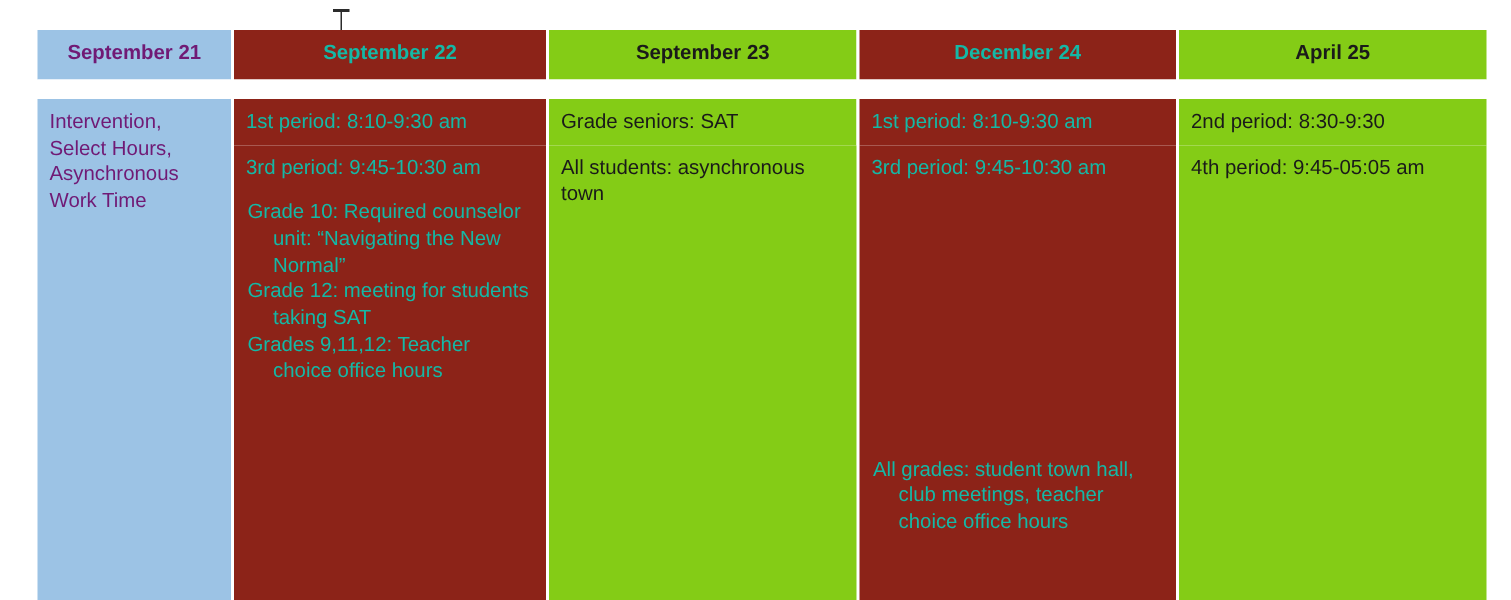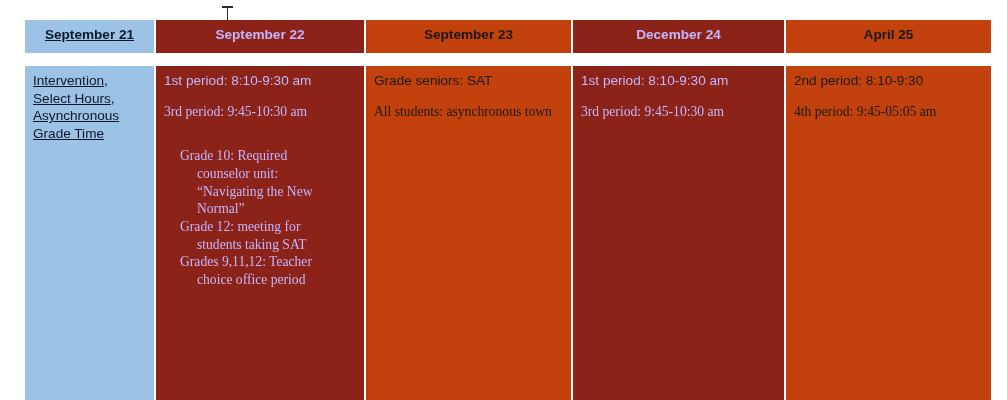--- a/index.html
+++ b/index.html
@@ -55,35 +55,35 @@
     box-sizing: border-box;
   }
 
   th.hdr {
     font-weight: bold;
     height: 33px;
     padding-top: 8px;
   }
 
   
-  .blue  { background: #9CC3E5; color: #0f172a; text-decoration: underline; }
-  .red   { background: #8C2318; color: #c4b5fd; }
-  .gold  { background: #c2410c; color: #1a1a1a; }
-
-  
-  .sep-top-white { border-top: 1.5px solid #ffffff; font-family: Liberation Serif, serif; }
+  .blue  { background: #9CC3E5; color: #701a75; }
+  .red   { background: #8C2318; color: #14b8a6; }
+  .gold  { background: #84cc16; color: #1a1a1a; }
+
+  
+  .sep-top-white { border-top: 1.5px solid #ffffff; }
   .sep-top-none  { border-top: 0; }
 
   
   col.gap { width: 2px; }
   td.gap, th.gap { background: #ffffff; padding: 0; }
 
   
   .hang {
-    margin: 16px;
+    margin: 1px;
     padding: 0;
     list-style: none;
   }
   .hang li {
     padding-left: 17px;
     text-indent: -17px;
     margin: 0;
   }
   .blockgap { height: 11px; }
   .tight { margin: 0; }
@@ -134,69 +134,72 @@
     <td class="gap"></td>
     <td class="gap"></td>
   </tr>
 
   <tr>
 
     <td class="blue" rowspan="6">
       <div>Intervention,</div>
       <div>Select Hours,</div>
       <div>Asynchronous</div>
-      <div>Grade Time</div>
+      <div>Work Time</div>
     </td>
     <td class="gap" rowspan="6"></td>
 
     <td class="red" style="height:30px">
       <div>1st period: 8:10-9:30 am</div>
     </td>
     <td class="gap" rowspan="6"></td>
 
     <td class="gold">
       <div>Grade seniors: SAT</div>
     </td>
     <td class="gap" rowspan="6"></td>
 
     <td class="red">
       <div>1st period: 8:10-9:30 am</div>
     </td>
     <td class="gap" rowspan="6"></td>
 
     <td class="gold">
-      <div>2nd period: 8:10-9:30</div>
+      <div>2nd period: 8:30-9:30</div>
     </td>
   </tr>
 
   <tr>
     <td class="red sep-top-white" style="height:195px">
       <div class="tight">3rd period: 9:45-10:30 am</div>
       <div class="blockgap"></div>
       <ul class="hang">
         <li>Grade 10: Required counselor unit: “Navigating the New Normal”</li>
         <li>Grade 12: meeting for students taking SAT</li>
-        <li>Grades 9,11,12: Teacher choice office period</li>
+        <li>Grades 9,11,12: Teacher choice office hours</li>
       </ul>
     </td>
 
     <td class="gold sep-top-white" rowspan="5">
       <div>All students: asynchronous town</div>
     </td>
 
     <td class="red sep-top-white">
       <div>3rd period: 9:45-10:30 am</div>
     </td>
 
     <td class="gold sep-top-white" rowspan="3">
       <div>4th period: 9:45-05:05 am</div>
     </td>
   </tr>
 
   <tr>
     <td class="red sep-top-none" style="height:0px;padding:0;border:0"></td>
     <td class="red sep-top-none" style="height:128px">
       <div class="blockgap" style="height:5px"></div>
+      <ul class="hang">
+        <li>All grades: student town hall, club meetings, teacher choice office hours</li>
+      </ul>
     </td>
   </tr>
 
 </tbody>
   </table>
 
 </body></html>

